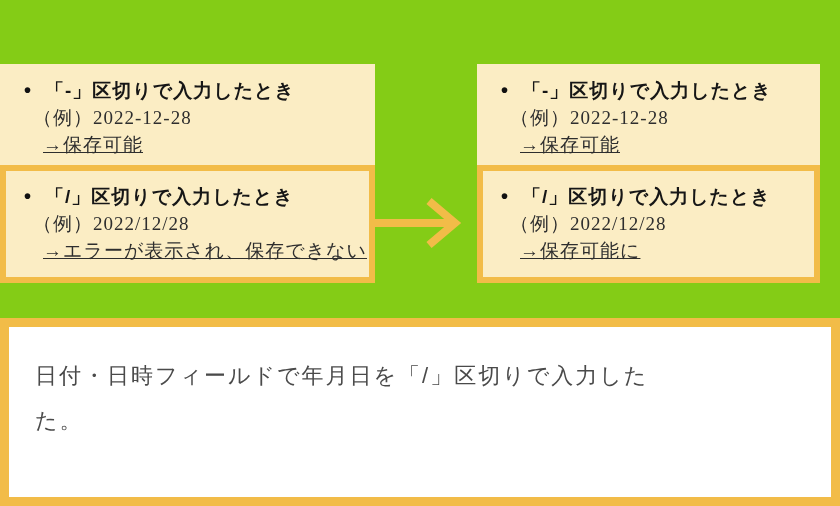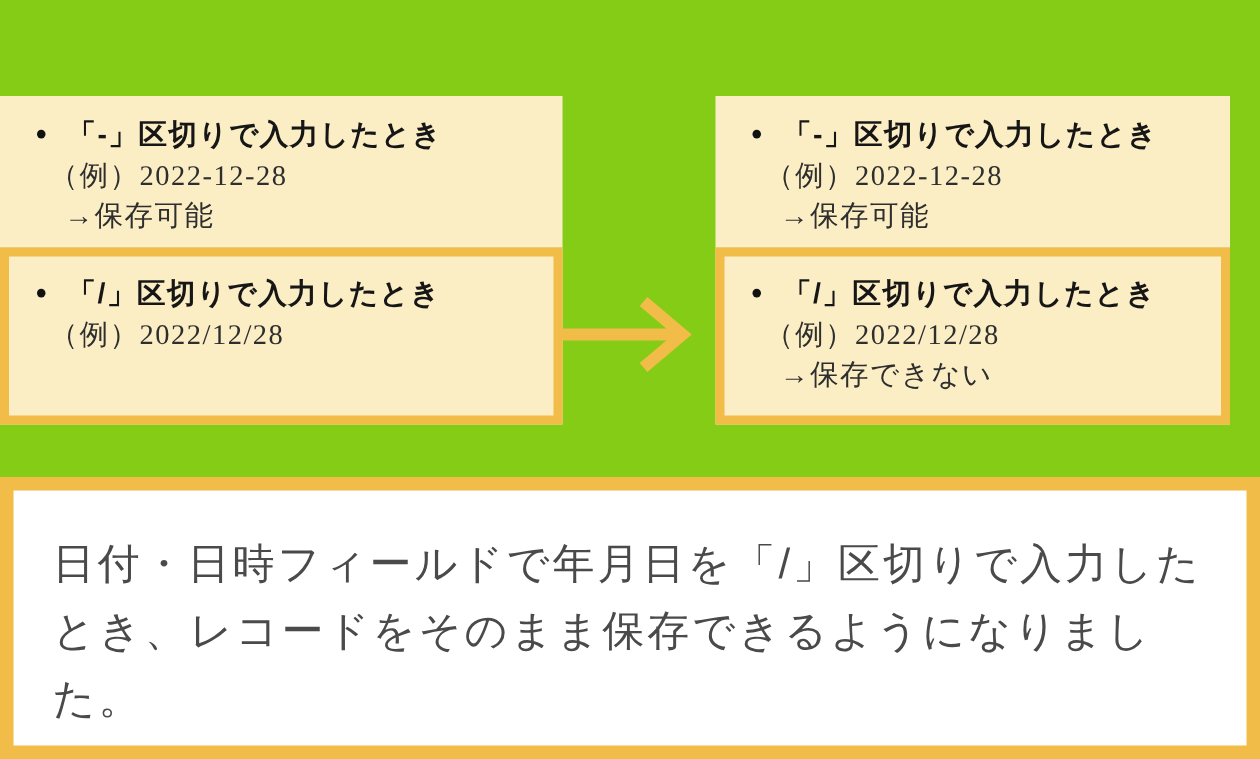--- a/index.html
+++ b/index.html
@@ -33,41 +33,41 @@
     padding: 12px 2px 14px 18px;
   }
   .title-row { font-weight: bold; color: #161616; white-space: nowrap; }
   .bullet {
     display: inline-block;
     width: 21px;
     font-size: 20px;
     color: #111;
   }
   .example { margin-left: 9px;  white-space: nowrap; font-family: Liberation Serif, serif; }
-  .result  { margin-left: 19px; white-space: nowrap; }
+  .result  { margin-left: 19px; white-space: nowrap; text-decoration: underline; }
 
   .arrow-wrap {
     position: absolute;
     left: 371px;
     top: 197px;
     width: 96px;
     height: 52px;
   }
 
   .caption-box {
     position: absolute;
     left: 0;
     top: 318px;
     width: 840px;
     height: 188px;
     box-sizing: border-box;
     background: #FFFFFF;
     border: 9px solid #F2BC48;
     padding: 26px 10px 0 26px;
-    font-size: 28px;
+    font-size: 22px;
     line-height: 45px;
     letter-spacing: 2px;
     color: #4A4A4A;
   }
   .caption-line { white-space: nowrap; }
 </style>
 </head>
 <body>
 
 <div class="stage">
@@ -78,20 +78,21 @@
         <span class="bullet">•</span><span>「-」区切りで入力したとき</span>
       </div>
       <div class="example">（例）2022-12-28</div>
       <div class="result">→保存可能</div>
     </div>
     <div class="section highlighted">
       <div class="title-row">
         <span class="bullet">•</span><span>「/」区切りで入力したとき</span>
       </div>
       <div class="example">（例）2022/12/28</div>
+      <div class="result">→エラーが表示され、保存できない</div>
     </div>
   </div>
 
   <div class="arrow-wrap">
     <svg width="96" height="52" viewBox="0 0 96 52" xmlns="http://www.w3.org/2000/svg">
       <path d="M0 26 H80" stroke="#F2BC48" stroke-width="8" fill="none"></path>
       <path d="M58 4 L84 26 L58 48" stroke="#F2BC48" stroke-width="8" fill="none"></path>
     </svg>
   </div>
 
@@ -101,23 +102,22 @@
         <span class="bullet">•</span><span>「-」区切りで入力したとき</span>
       </div>
       <div class="example">（例）2022-12-28</div>
       <div class="result">→保存可能</div>
     </div>
     <div class="section highlighted">
       <div class="title-row">
         <span class="bullet">•</span><span>「/」区切りで入力したとき</span>
       </div>
       <div class="example">（例）2022/12/28</div>
-      <div class="result">→保存できない</div>
+      <div class="result">→保存可能に</div>
     </div>
   </div>
 
   <div class="caption-box">
     <div class="caption-line">日付・日時フィールドで年月日を「/」区切りで入力した</div>
-    <div class="caption-line">とき、レコードをそのまま保存できるようになりまし</div>
     <div class="caption-line">た。</div>
   </div>
 
 </div>
 
 </body></html>

